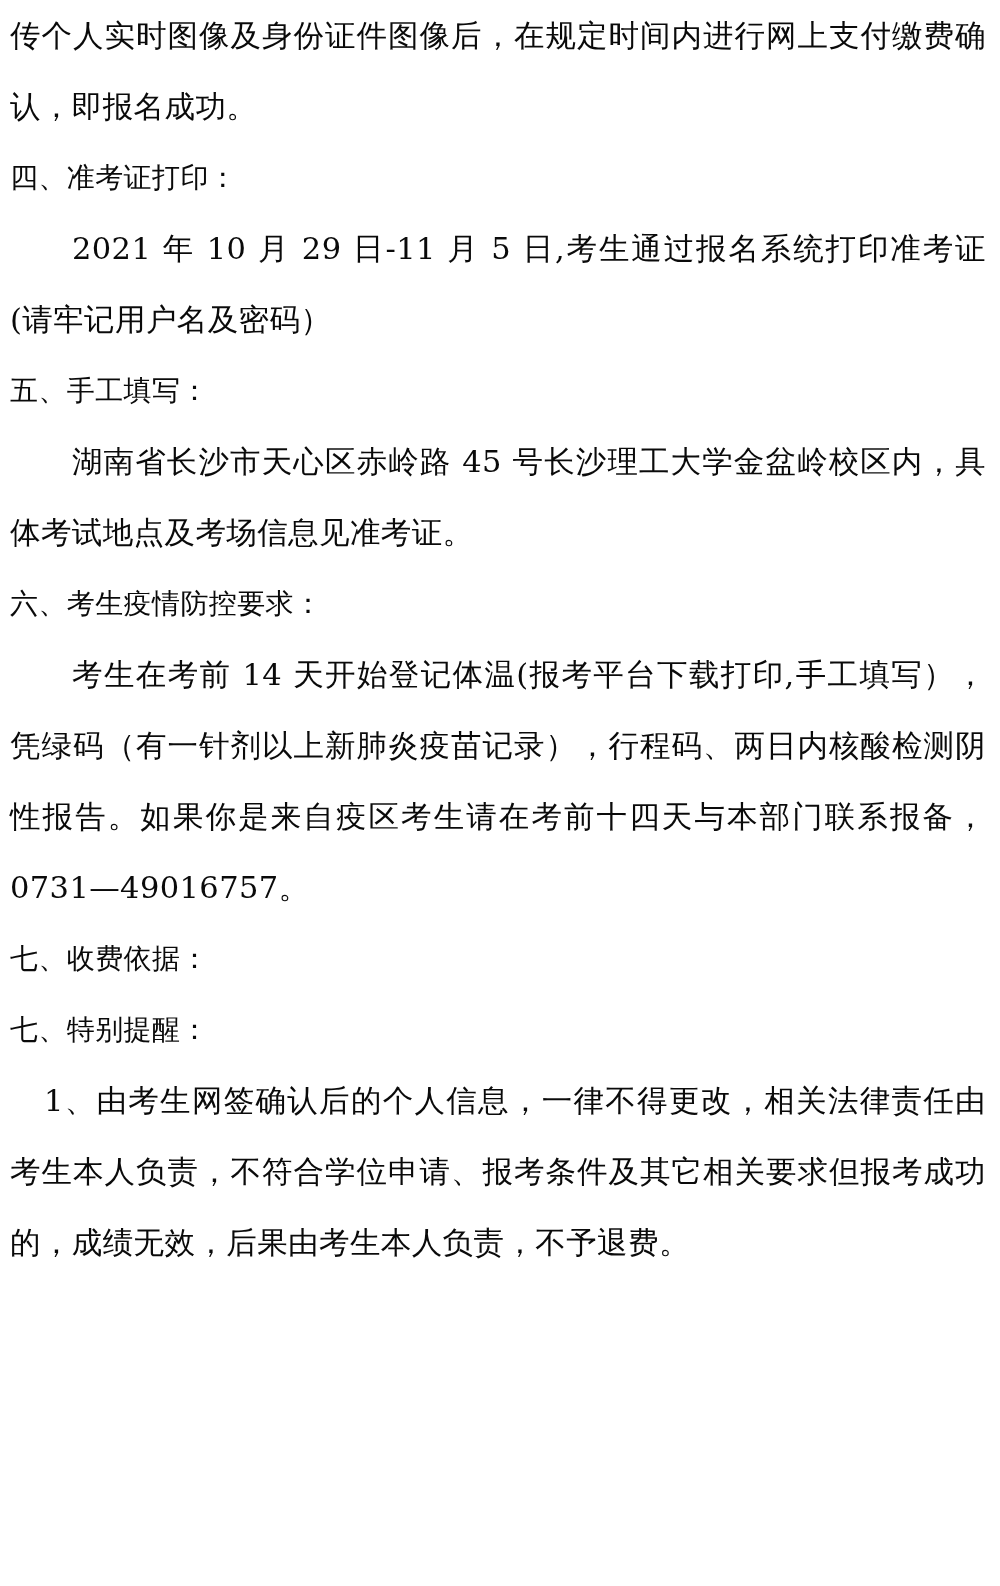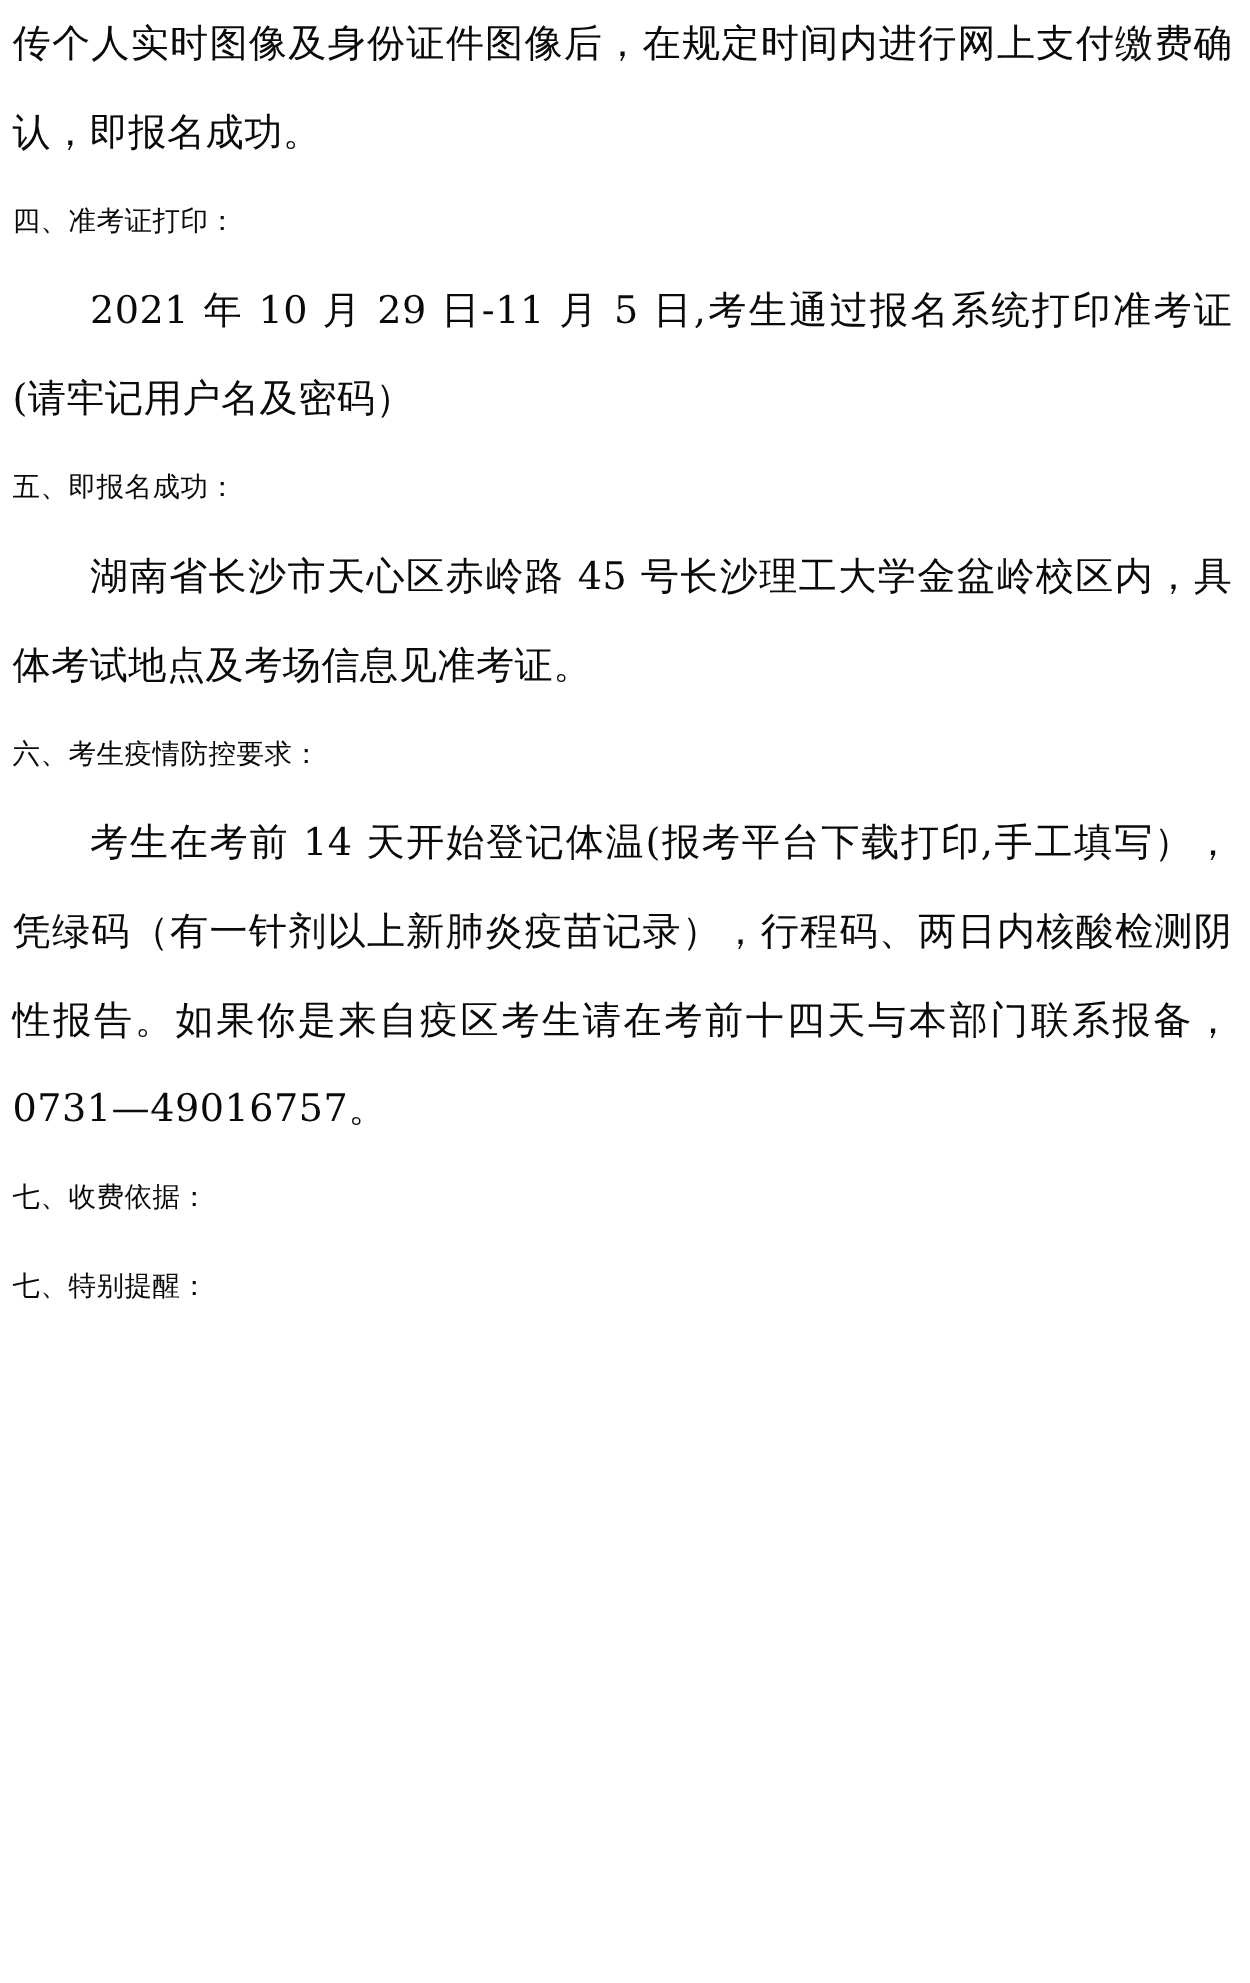--- a/index.html
+++ b/index.html
@@ -33,47 +33,48 @@
     white-space: normal;
   }
   .para.indent {
     text-indent: 62px;
   }
   .para.indent-sm {
     text-indent: 34px;
   }
   .heading {
     margin: 0;
-    font-size: 22px;
+    font-size: 28px;
     line-height: 71px;
     font-weight: normal;
     text-indent: 0;
   }
 </style>
 </head>
 <body>
 
 <div class="page">
   <div class="doc-body">
 
     <p class="para">传个人实时图像及身份证件图像后，在规定时间内进行网上支付缴费确认，即报名成功。</p>
 
     <h2 class="heading">四、准考证打印：</h2>
 
     <p class="para indent">2021 年 10 月 29 日-11 月 5 日,考生通过报名系统打印准考证(请牢记用户名及密码）</p>
 
-    <h2 class="heading">五、即报名成功：</h2>
+    <h2 class="heading">五、手工填写：</h2>
 
     <p class="para indent">湖南省长沙市天心区赤岭路 45 号长沙理工大学金盆岭校区内，具体考试地点及考场信息见准考证。</p>
 
     <h2 class="heading">六、考生疫情防控要求：</h2>
 
     <p class="para indent">考生在考前 14 天开始登记体温(报考平台下载打印,手工填写），凭绿码（有一针剂以上新肺炎疫苗记录），行程码、两日内核酸检测阴性报告。如果你是来自疫区考生请在考前十四天与本部门联系报备，0731—49016757。</p>
 
     <h2 class="heading">七、收费依据：</h2>
 
 
     <h2 class="heading">七、特别提醒：</h2>
 
+    <p class="para indent-sm">1、由考生网签确认后的个人信息，一律不得更改，相关法律责任由考生本人负责，不符合学位申请、报考条件及其它相关要求但报考成功的，成绩无效，后果由考生本人负责，不予退费。</p>
 
 
   </div>
 </div>
 
 </body></html>

